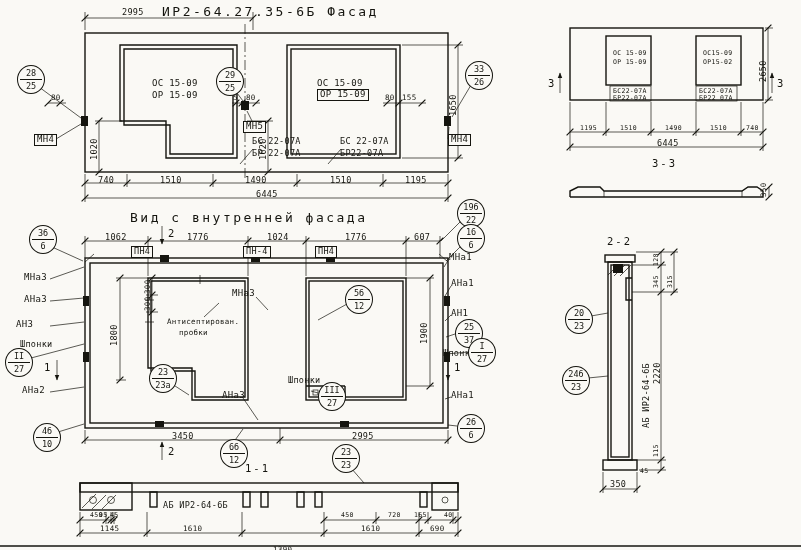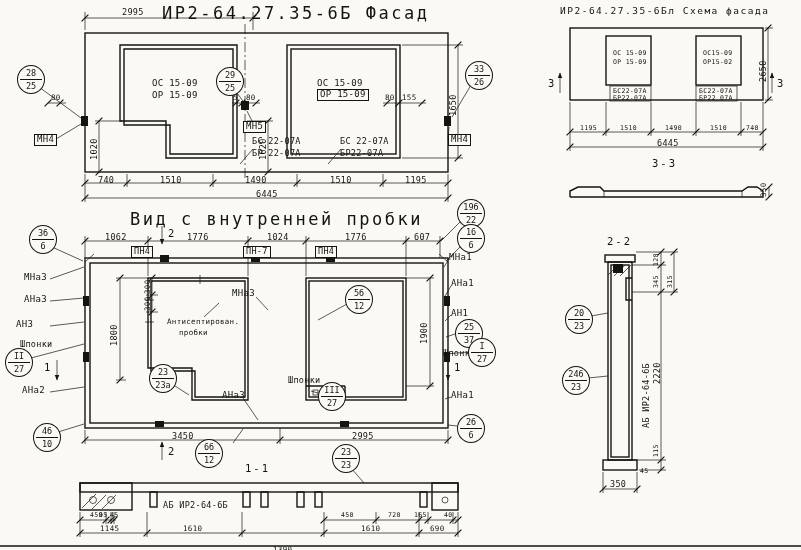--- a/index.html
+++ b/index.html
@@ -6,21 +6,21 @@
   body{width:801px;height:550px;background:#e8e8e4;font-family:"DejaVu Sans Mono","Liberation Mono",monospace;color:#15150f}
   #canvas{position:relative;width:801px;height:550px;background:#faf9f5;overflow:hidden}
   svg#lw{position:absolute;left:0;top:0}
   #lw line,#lw rect,#lw polygon,#lw polyline,#lw circle,#lw path{stroke:#15150f;fill:none}
   #lw .th line,#lw .th rect,#lw .th polygon,#lw .th polyline{stroke-width:1.4}
   #lw .tn line,#lw .tn rect,#lw .tn circle{stroke-width:0.7}
   #lw .fl rect{fill:#15150f;stroke:none}
   #lw .dash{stroke-dasharray:10 3 2 3;stroke-width:0.7}
   .t{position:absolute;white-space:nowrap;font-size:9px;line-height:1;letter-spacing:.3px}
   .s6{font-size:6.5px}.s7{font-size:7.5px}.s8{font-size:8.5px}.s10{font-size:10.5px;letter-spacing:2px}
-  .ttl{font-size:17px;letter-spacing:2.5px}
+  .ttl{font-size:13px;letter-spacing:2.5px}
   .ttl2{font-size:9.5px;letter-spacing:1.5px}
   .v{transform:rotate(-90deg);transform-origin:0 0}
   .bx{border:1px solid #15150f;padding:0 2px 1px;background:#faf9f5}
   .co{position:absolute;width:26px;height:27px;border:1.4px solid #15150f;border-radius:50%;text-align:center;font-size:8.5px;line-height:1;background:#faf9f5}
   .co b{display:block;font-weight:normal;height:13px;line-height:14px;border-bottom:1.2px solid #15150f;margin:0 2px}
   .co i{display:block;font-style:normal;height:12px;line-height:12px}
 </style>
 </head>
 <body>
 
@@ -364,63 +364,62 @@
     </div>
 <div class="co" style="left:216px;top:67px">
       <b>29</b>
       <i>25</i>
     </div>
 <div class="co" style="left:465px;top:61px">
       <b>33</b>
       <i>26</i>
     </div>
 
-<div class="t ttl2" style="left:560px;top:6px">ИР2-64.27.35-6Бл  Схема фасада</div>
 <div class="t s6" style="left:613px;top:50px">ОС 15-09</div>
 <div class="t s6" style="left:613px;top:59px">ОР 15-09</div>
 <div class="t s6" style="left:703px;top:50px">ОС15-09</div>
 <div class="t s6" style="left:703px;top:59px">ОР15-02</div>
 <div class="t s6" style="left:613px;top:88px">БС22-07А</div>
 <div class="t s6" style="left:613px;top:95px">БР22-07А</div>
 <div class="t s6" style="left:699px;top:88px">БС22-07А</div>
 <div class="t s6" style="left:699px;top:95px">БР22 07А</div>
 <div class="t s10" style="left:548px;top:78px">3</div>
 <div class="t s10" style="left:777px;top:78px">3</div>
 <div class="t s8 v" style="left:759px;top:82px">2650</div>
 <div class="t s6" style="left:580px;top:125px">1195</div>
 <div class="t s6" style="left:620px;top:125px">1510</div>
 <div class="t s6" style="left:665px;top:125px">1490</div>
 <div class="t s6" style="left:710px;top:125px">1510</div>
 <div class="t s6" style="left:746px;top:125px">740</div>
 <div class="t s8" style="left:657px;top:139px">6445</div>
 <div class="t s10" style="left:652px;top:158px">3-3</div>
 <div class="t s7 v" style="left:760px;top:197px">350</div>
 
-<div class="t ttl" style="left:130px;top:211px">Вид с внутренней пробки</div>
+<div class="t ttl" style="left:130px;top:211px">Вид с внутренней фасада</div>
 <div class="t s8" style="left:105px;top:233px">1062</div>
 <div class="t s8" style="left:187px;top:233px">1776</div>
 <div class="t s8" style="left:267px;top:233px">1024</div>
 <div class="t s8" style="left:345px;top:233px">1776</div>
 <div class="t s8" style="left:414px;top:233px">607</div>
 <div class="t s10" style="left:168px;top:228px">2</div>
 <div class="t s10" style="left:168px;top:446px">2</div>
 <div class="t s10" style="left:44px;top:362px">1</div>
 <div class="t s10" style="left:454px;top:362px">1</div>
 <div class="t" style="left:24px;top:273px">МНа3</div>
 <div class="t" style="left:24px;top:295px">АНа3</div>
 <div class="t" style="left:16px;top:320px">АН3</div>
 <div class="t s8" style="left:20px;top:340px">Шпонки</div>
 <div class="t" style="left:22px;top:386px">АНа2</div>
 <div class="t" style="left:449px;top:253px">МНа1</div>
 <div class="t" style="left:451px;top:279px">АНа1</div>
 <div class="t" style="left:451px;top:309px">АН1</div>
 <div class="t s8" style="left:443px;top:349px">Шпонки</div>
 <div class="t" style="left:451px;top:391px">АНа1</div>
 <div class="t bx s8" style="left:131px;top:246px">ПН4</div>
-<div class="t bx s8" style="left:243px;top:246px">ПН-7</div>
+<div class="t bx s8" style="left:243px;top:246px">ПН-4</div>
 <div class="t bx s8" style="left:315px;top:246px">ПН4</div>
 <div class="t" style="left:232px;top:289px">МНа3</div>
 <div class="t s7" style="left:167px;top:318px">Антисептирован.</div>
 <div class="t s7" style="left:179px;top:329px">пробки</div>
 <div class="t" style="left:222px;top:391px">АНа3</div>
 <div class="t s8" style="left:288px;top:376px">Шпонки</div>
 <div class="t s8 v" style="left:110px;top:346px">1800</div>
 <div class="t s7 v" style="left:144px;top:294px">300</div>
 <div class="t s7 v" style="left:144px;top:311px">300</div>
 <div class="t s8 v" style="left:420px;top:344px">1900</div>
@@ -463,21 +462,21 @@
       <i>27</i>
     </div>
 <div class="co" style="left:33px;top:423px">
       <b>4б</b>
       <i>10</i>
     </div>
 <div class="co" style="left:457px;top:414px">
       <b>2б</b>
       <i>6</i>
     </div>
-<div class="co" style="left:195px;top:439px">
+<div class="co" style="left:220px;top:439px">
       <b>6б</b>
       <i>12</i>
     </div>
 <div class="co" style="left:332px;top:444px">
       <b>23</b>
       <i>23</i>
     </div>
 
 <div class="t s10" style="left:245px;top:463px">1-1</div>
 <div class="t s8" style="left:163px;top:501px">АБ ИР2-64-6Б</div>

